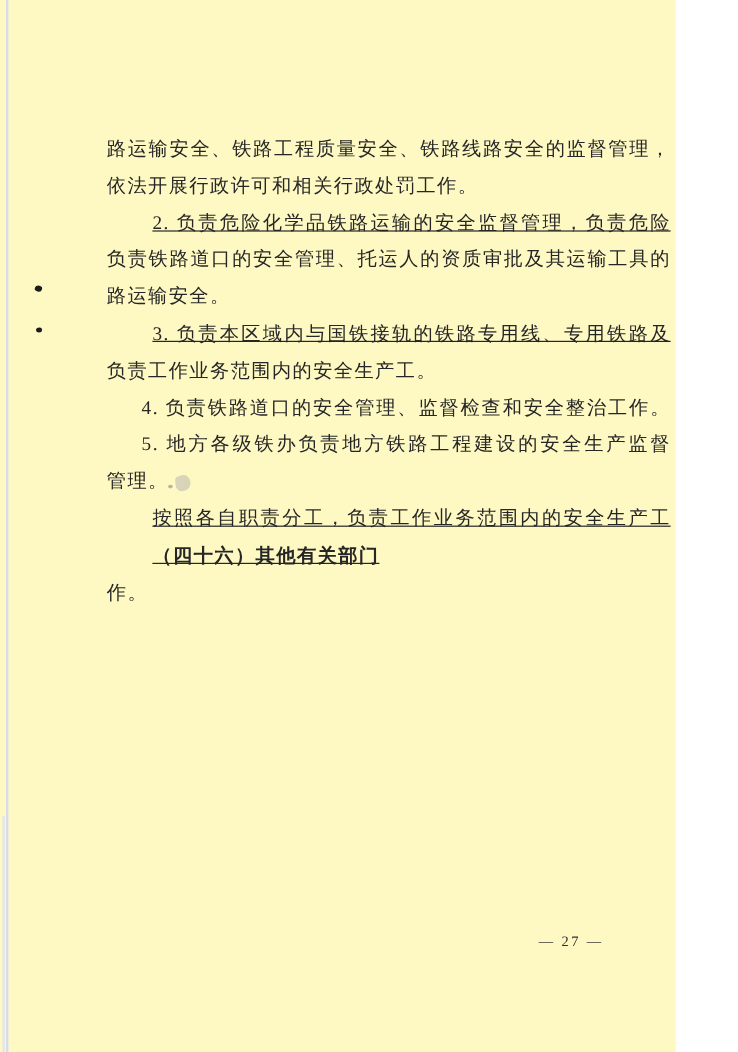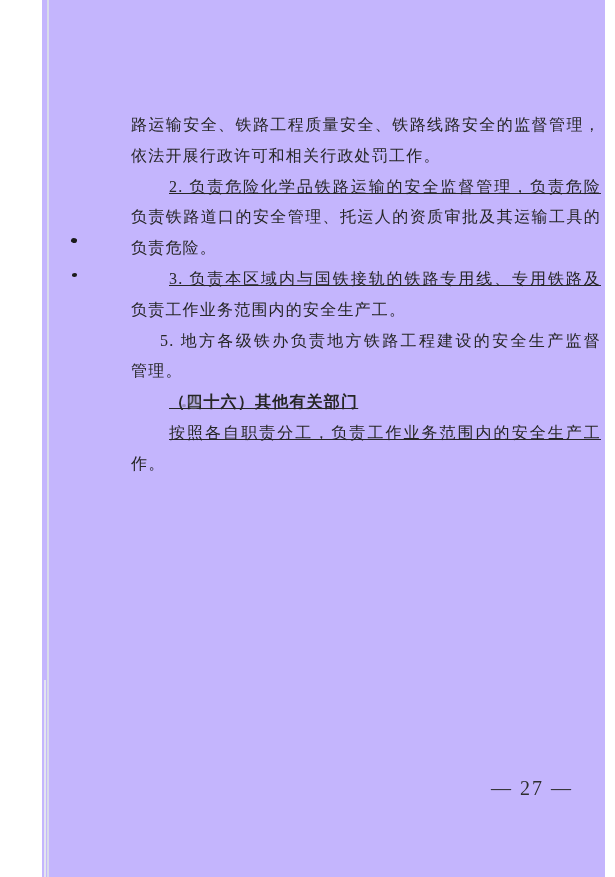--- a/index.html
+++ b/index.html
@@ -4,25 +4,24 @@
 <style>
   html, body {
     margin: 0;
     padding: 0;
     background: #ffffff;
   }
   .page {
     position: relative;
     width: 563px;
     height: 877px;
-    background: #c4b5fd;
+    background: #fef9c3;
     overflow: hidden;
     font-family: "Liberation Serif", "DejaVu Serif", serif;
     color: #262626;
-    margin-left: 42px;
   }
   
   .scan-edge {
     position: absolute;
     left: 5px;
     top: 0;
     width: 2px;
     height: 877px;
     background: #d9dbea;
   }
@@ -54,21 +53,21 @@
     text-align: left;
     text-align-last: left;
   }
   .ind2  { padding-left: 38px; text-decoration: underline; }  
   .ind1h { padding-left: 29px; }  
   .bold  { font-weight: 700; }
   .pageno {
     position: absolute;
     left: 449px;
     top: 777px;
-    font-size: 20px;
+    font-size: 12px;
     letter-spacing: 2px;
     color: #2e2e2e;
     font-family: "Liberation Serif", "DejaVu Serif", serif;
   }
   
   .speck {
     position: absolute;
     background: #1c1c1c;
     border-radius: 60% 40% 55% 45%;
   }
@@ -103,27 +102,28 @@
 <div class="page">
 
   <div class="scan-edge"></div>
   <div class="scan-edge-bottom"></div>
 
   <div class="textblock">
     <div class="line">路运输安全、铁路工程质量安全、铁路线路安全的监督管理，</div>
     <div class="line end">依法开展行政许可和相关行政处罚工作。</div>
     <div class="line ind2">2. 负责危险化学品铁路运输的安全监督管理，负责危险</div>
     <div class="line">负责铁路道口的安全管理、托运人的资质审批及其运输工具的</div>
-    <div class="line end">负责危险。</div>
+    <div class="line end">路运输安全。</div>
     <div class="line ind2">3. 负责本区域内与国铁接轨的铁路专用线、专用铁路及</div>
     <div class="line end">负责工作业务范围内的安全生产工。</div>
+    <div class="line ind1h">4. 负责铁路道口的安全管理、监督检查和安全整治工作。</div>
     <div class="line ind1h">5. 地方各级铁办负责地方铁路工程建设的安全生产监督</div>
     <div class="line end">管理。</div>
+    <div class="line ind2">按照各自职责分工，负责工作业务范围内的安全生产工</div>
     <div class="line end ind2 bold">（四十六）其他有关部门</div>
-    <div class="line ind2">按照各自职责分工，负责工作业务范围内的安全生产工</div>
     <div class="line end">作。</div>
   </div>
 
   <div class="pageno">— 27 —</div>
 
   <div class="speck speck-1"></div>
   <div class="speck speck-2"></div>
   <div class="smudge"></div>
   <div class="smudge-2"></div>
 

